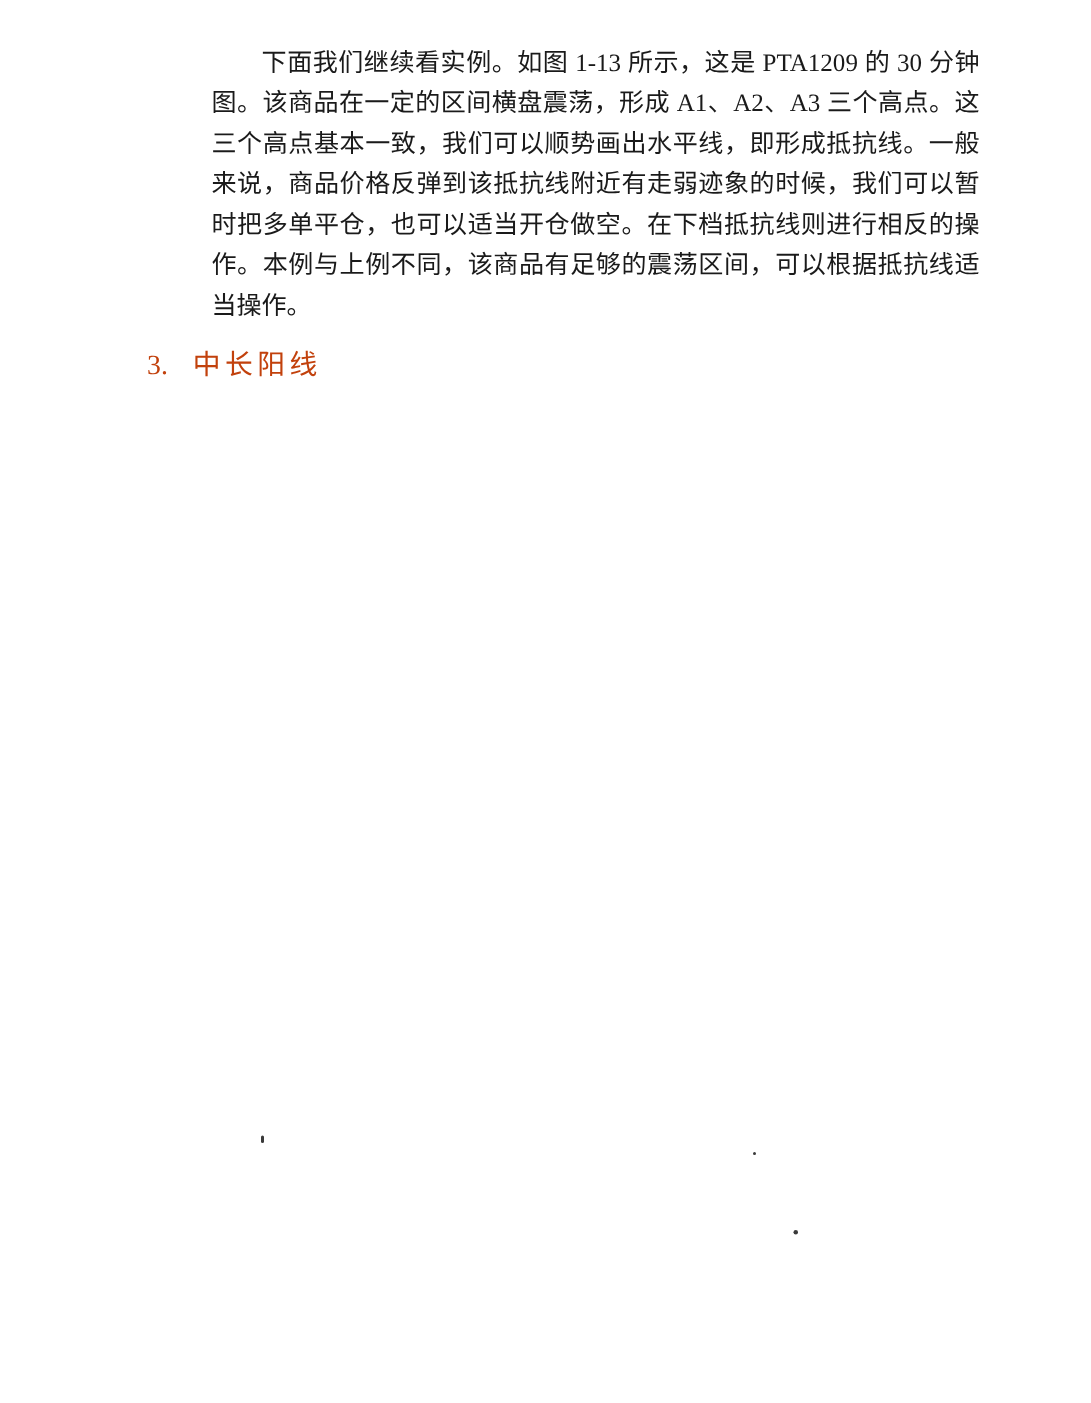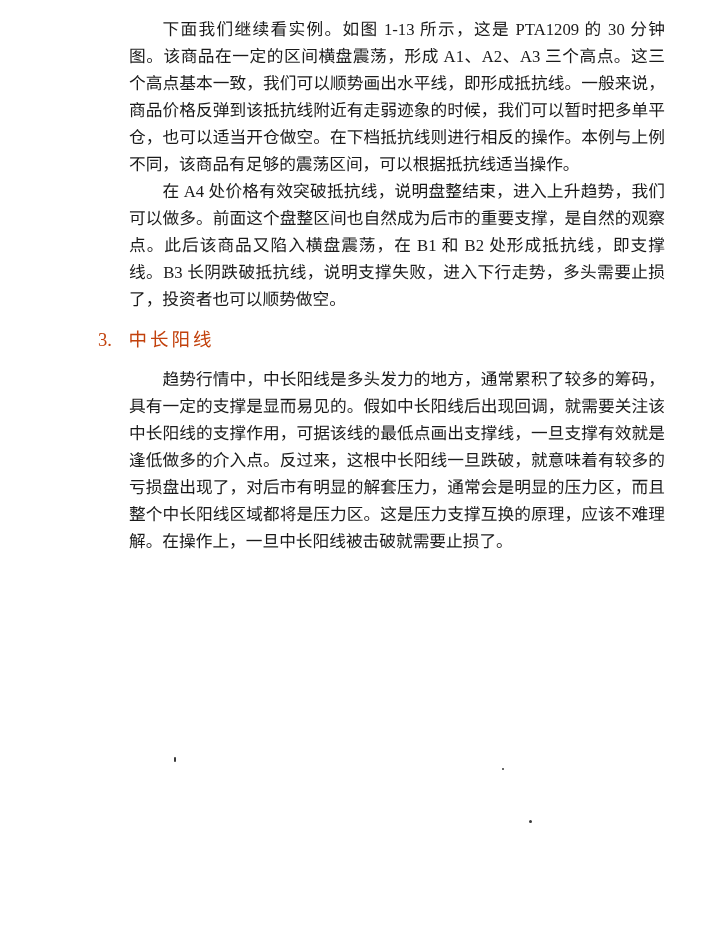--- a/index.html
+++ b/index.html
@@ -19,21 +19,21 @@
     position: absolute;
     left: 129px;
     top: 16px;
     width: 536px;
     font-size: 16.7px;
     line-height: 27px;
     color: #1a1a1a;
     text-align: justify;
   }
   .para {
-    margin: 0;
+    margin: 12px;
     text-indent: 2em;
   }
   .section-heading {
     margin: 14px 0 12px -31px;
     font-size: 18.5px;
     line-height: 27px;
     font-weight: 400;
     text-indent: 0;
     color: #c2410c;
   }
@@ -54,28 +54,26 @@
   #speck-c { left: 529px; top: 820px; width: 3px; height: 3px; }
 </style>
 </head>
 <body>
 
 <div class="page">
   <div class="text-column">
 
     <p class="para">下面我们继续看实例。如图 1-13 所示，这是 PTA1209 的 30 分钟图。该商品在一定的区间横盘震荡，形成 A1、A2、A3 三个高点。这三个高点基本一致，我们可以顺势画出水平线，即形成抵抗线。一般来说，商品价格反弹到该抵抗线附近有走弱迹象的时候，我们可以暂时把多单平仓，也可以适当开仓做空。在下档抵抗线则进行相反的操作。本例与上例不同，该商品有足够的震荡区间，可以根据抵抗线适当操作。</p>
 
-    <p class="para">在 A4 处价格有效突破抵抗线，说明盘整结束，进入上升趋势，我们可以做多。前面这个盘整区间也自然成为后市的重要支撑，是自然的观察点。此后该商品又陷入横盘震荡，在 B1 和 B2 处形成抵抗线，即支撑线。B3 长阴跌破抵抗线，说明支撑失败，进入下行走势，多头需要止损了，投资者也可以顺势做空。</p>
 
     <h3 class="section-heading">
       <span class="num">3.</span>
       <span class="ttl">中长阳线</span>
     </h3>
 
-    <p class="para">趋势行情中，中长阳线是多头发力的地方，通常累积了较多的筹码，具有一定的支撑是显而易见的。假如中长阳线后出现回调，就需要关注该中长阳线的支撑作用，可据该线的最低点画出支撑线，一旦支撑有效就是逢低做多的介入点。反过来，这根中长阳线一旦跌破，就意味着有较多的亏损盘出现了，对后市有明显的解套压力，通常会是明显的压力区，而且整个中长阳线区域都将是压力区。这是压力支撑互换的原理，应该不难理解。在操作上，一旦中长阳线被击破就需要止损了。</p>
 
 
 
 
   </div>
 
   <div class="speck" id="speck-a"></div>
   <div class="speck" id="speck-b"></div>
   <div class="speck" id="speck-c"></div>
 </div>

